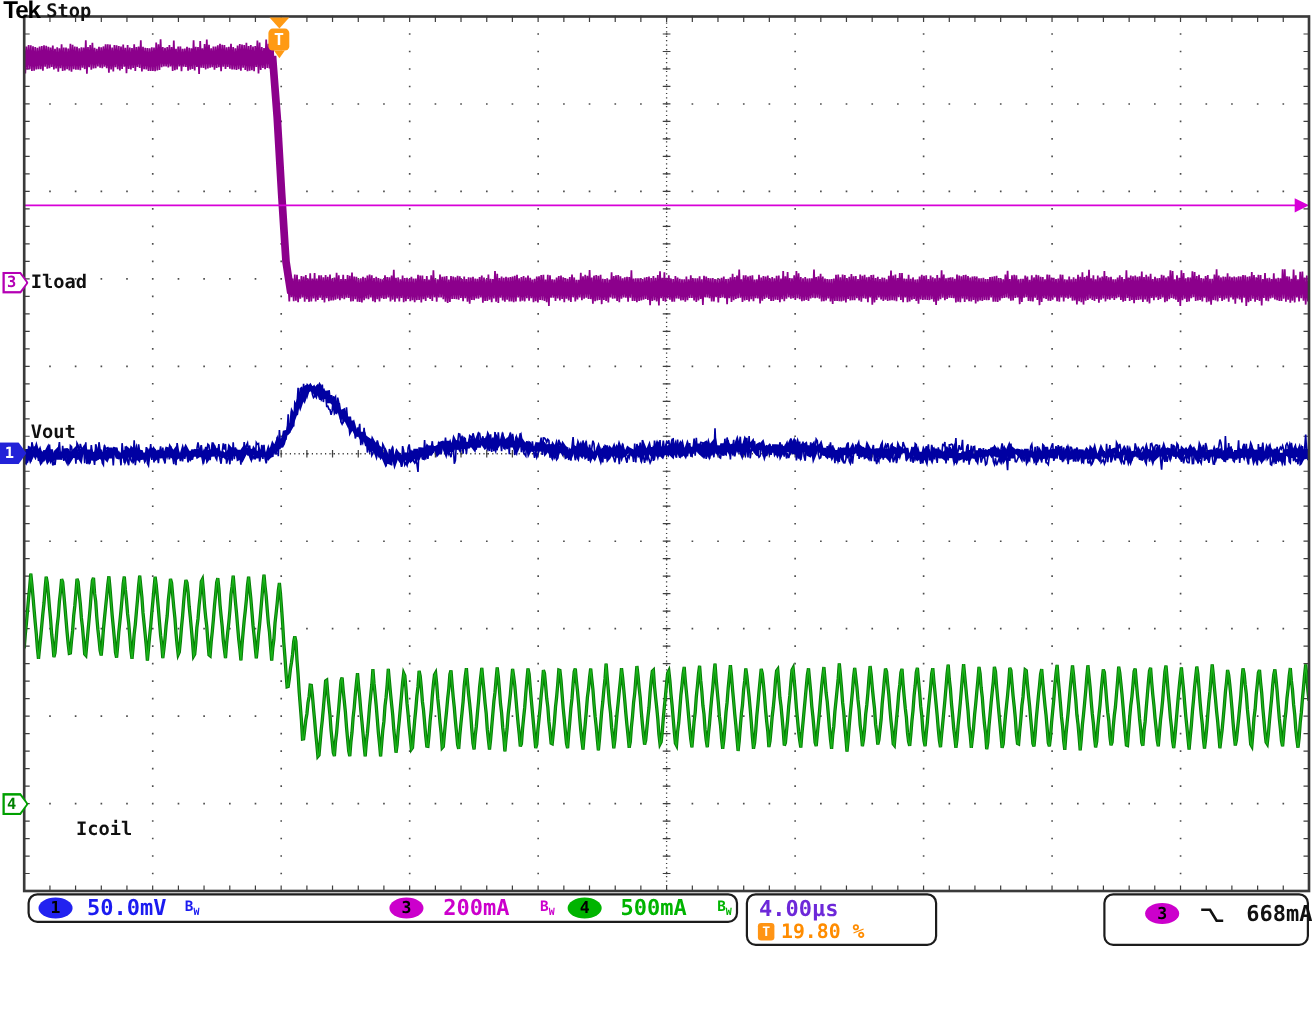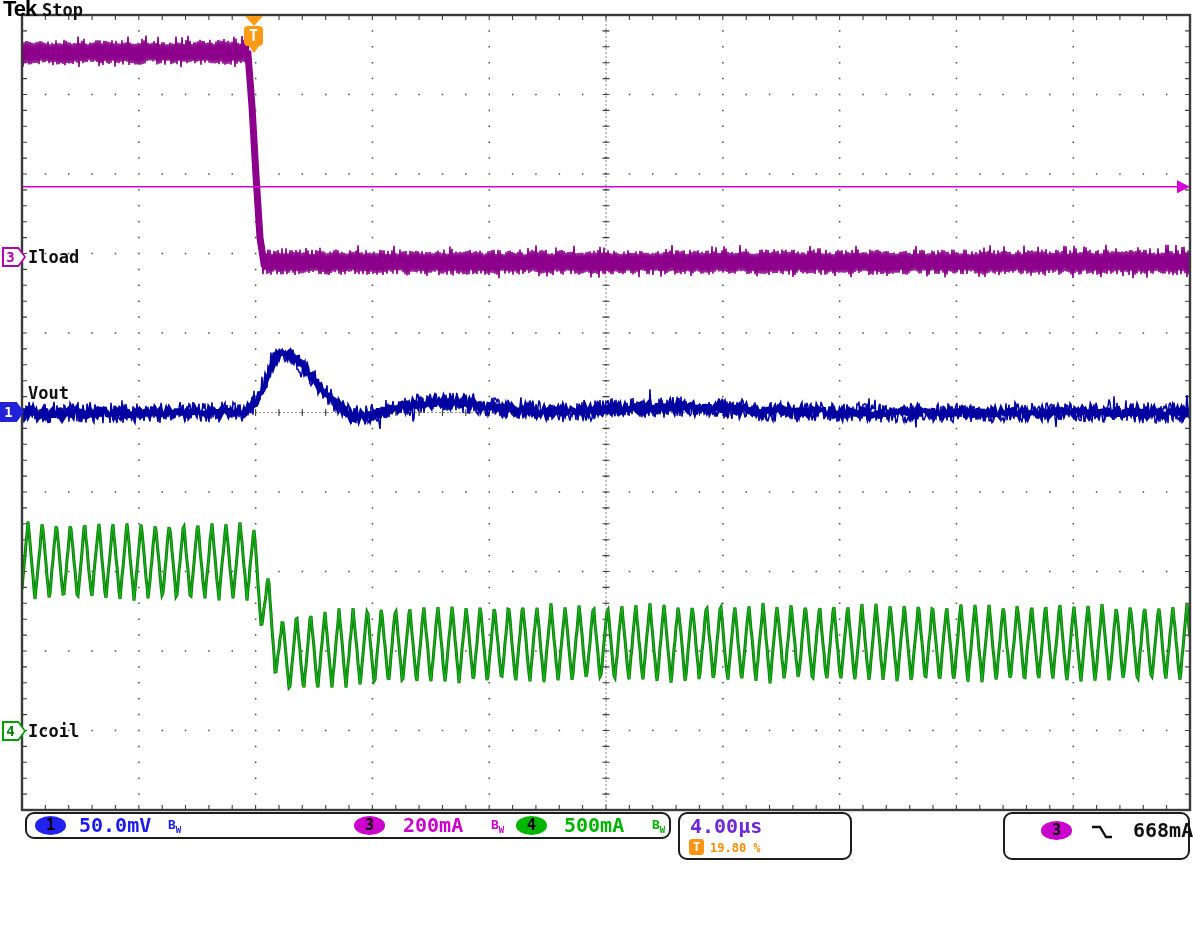--- a/index.html
+++ b/index.html
@@ -25,21 +25,21 @@
   .chm .bg{position:absolute;inset:0;clip-path:polygon(0 0,70% 0,100% 50%,70% 100%,0 100%);}
   .chm .fg{position:absolute;inset:2px;clip-path:polygon(0 0,70% 0,100% 50%,70% 100%,0 100%);background:#fff;}
   .chm .t{position:absolute;left:0;top:0;width:17px;text-align:center;
           font:bold 14px "DejaVu Sans Mono",monospace;line-height:20px;}
   #chm3{left:2px;top:247px;} #chm3 .bg{background:#b400b4;} #chm3 .t{color:#b400b4;}
   #chm1{left:0px;top:402px;} #chm1 .bg{background:#2222d8;} #chm1 .t{color:#fff;}
   #chm4{left:2px;top:721px;} #chm4 .bg{background:#00a000;} #chm4 .t{color:#008000;}
 
   .tracelabel{position:absolute;left:28px;font:bold 17px "DejaVu Sans Mono",monospace;
               color:#101010;z-index:4;}
-  #lbl-iload{top:247px;} #lbl-vout{top:383px;} #lbl-icoil{top:721px;}
+  #lbl-iload{top:247px;} #lbl-vout{top:383px;} #lbl-icoil{top:744px;margin-left:41px;}
 
   
   .robox{position:absolute;border:2px solid #1c1c1c;border-radius:9px;background:#fff;z-index:5;box-sizing:border-box;}
   #box-ch  {left:25px;  top:812px; width:646px; height:27px;}
   #box-tb  {left:678px; top:812px; width:174px; height:48px;}
   #box-acq {left:862px; top:812px; width:128px; height:48px;}
   #box-trig{left:1003px;top:812px; width:187px; height:48px;}
 
   .badge{position:absolute;width:31px;height:19px;border-radius:50%;color:#000;
          font:bold 15px "DejaVu Sans Mono",monospace;text-align:center;line-height:19px;}
@@ -53,21 +53,21 @@
   #badge3{left:327px;top:2px;background:#cc00cc;}
   #txt3  {left:376px;top:0px;color:#cc00cc;}
   #bw3   {left:464px;top:3px;color:#cc00cc;}
   #badge4{left:489px;top:2px;background:#00b400;}
   #txt4  {left:537px;top:0px;color:#00b400;}
   #bw4   {left:625px;top:3px;color:#00b400;}
 
   #txt-tb{left:10px;top:1px;color:#6d28d9;}
   .ticon{position:absolute;left:9px;top:25px;width:15px;height:16px;background:#ff9414;border-radius:3px;
          color:#fff;font:bold 12px "DejaVu Sans Mono",monospace;text-align:center;line-height:16px;}
-  #txt-tpos{left:30px;top:23px;color:#ff8c00;font-size:12px;}
+  #txt-tpos{left:30px;top:23px;color:#ff8c00;font-size:18px;}
 
   #txt-rate{left:10px;top:1px;color:#111;}
   #txt-rec {left:10px;top:23px;color:#111;}
 
   #badge-trig{left:36px;top:7px;background:#cc00cc;}
   #slope-icon{position:absolute;left:85px;top:9px;}
   #txt-tlev{left:128px;top:5px;color:#111;}
 </style>
 </head>
 <body>

